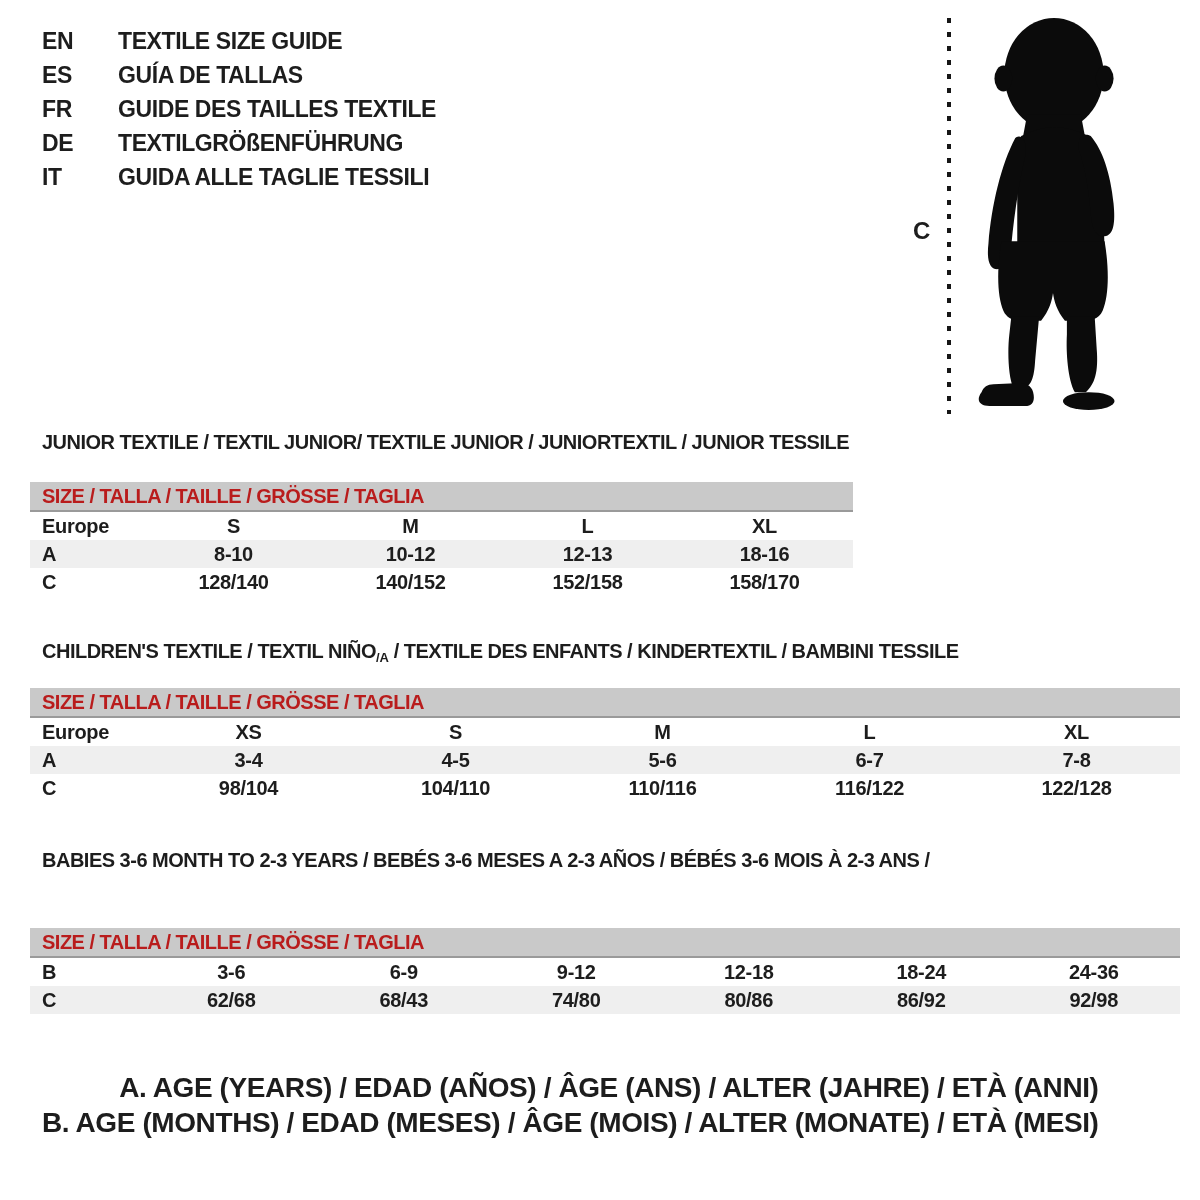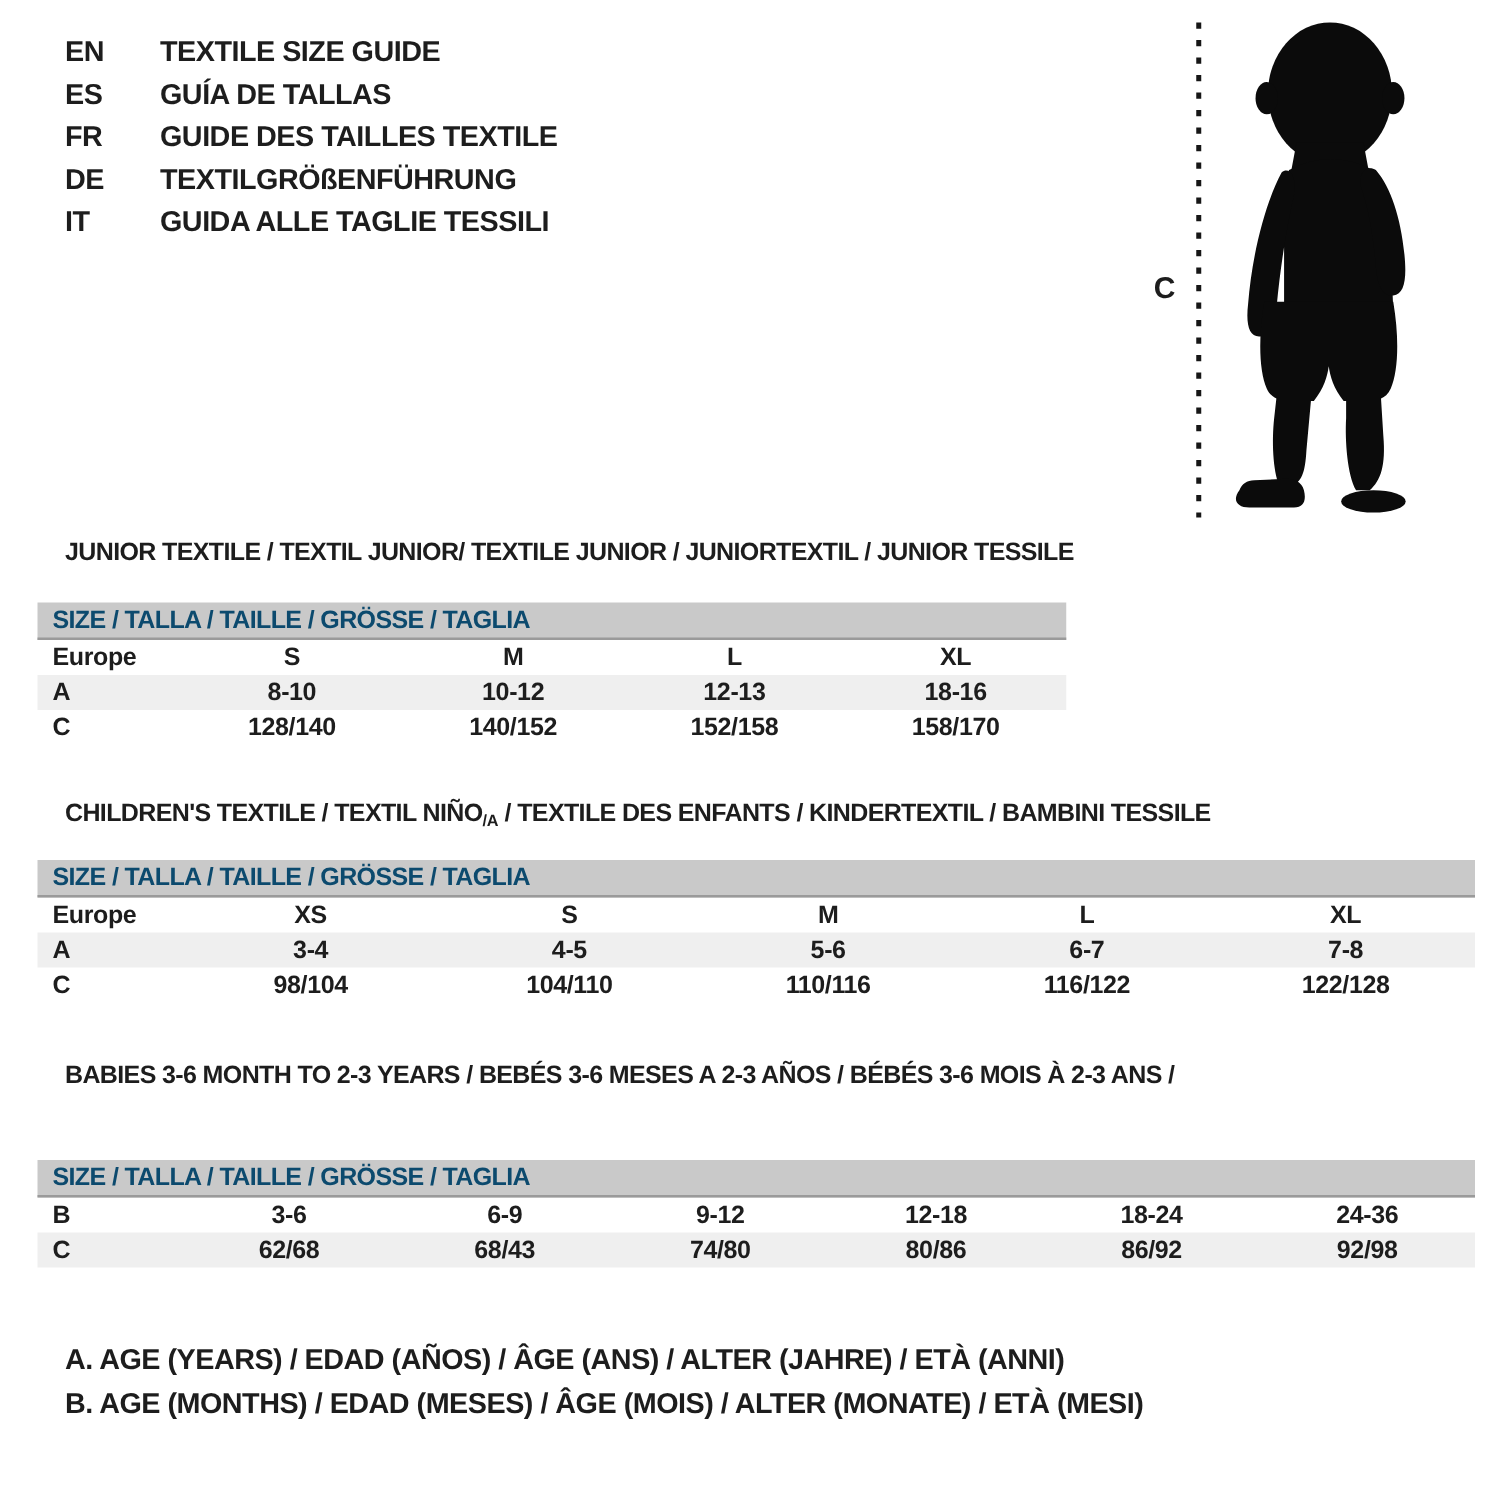--- a/index.html
+++ b/index.html
@@ -4,21 +4,21 @@
 <style>
   * { box-sizing: border-box; margin: 0; padding: 0; }
   html, body { width: 1200px; height: 1200px; background: #ffffff; }
   body {
     position: relative;
     font-family: "Liberation Sans", sans-serif;
     font-weight: bold;
     color: #1d1d1d;
     overflow: hidden;
   }
-  .abs { position: absolute; margin-left: 10px; }
+  .abs { position: absolute; }
 
   
   .lang-block { left: 42px; top: 24px; }
   .lang-row { display: flex; align-items: center; height: 34px; font-size: 23px; letter-spacing: -0.4px; }
   .lang-code { width: 76px; }
 
   
   .figure { left: 905px; top: 12px; width: 290px; height: 412px; }
   .measure-line { position: absolute; left: 40px; top: 4px; }
   .measure-label { position: absolute; left: 8px; top: 205px; font-size: 24px; }
@@ -26,30 +26,30 @@
 
   
   .heading { font-size: 20px; letter-spacing: -0.5px; white-space: nowrap; text-align: right; }
   .heading-multi { line-height: 35px; }
   .sub { font-size: 13px; vertical-align: -4px; letter-spacing: -0.2px; }
 
   
   .size-table { position: absolute; }
   .size-bar {
     height: 30px; background: #c9c9c9; border-bottom: 2px solid #9a9a9a;
-    color: #0c4a6e; font-size: 20px; line-height: 28px; padding-left: 12px;
+    color: #b91c1c; font-size: 20px; line-height: 28px; padding-left: 12px;
     letter-spacing: -0.5px;
   }
   .trow { display: flex; align-items: center; height: 28px; font-size: 20px; letter-spacing: -0.3px; }
   .trow.alt { background: #efefef; }
   .cell { flex: 1; text-align: center; }
   .cell.lbl { flex: 0 0 115px; text-align: left; padding-left: 12px; }
 
   
-  .legend { line-height: 35px; font-size: 23px; letter-spacing: -0.4px; }
+  .legend { line-height: 35px; font-size: 28px; letter-spacing: -0.4px; text-align: right; }
 </style>
 </head>
 <body>
 
 <div class="abs lang-block">
   <div class="lang-row">
     <span class="lang-code">EN</span>
     <span class="lang-label">TEXTILE SIZE GUIDE</span>
   </div>
   <div class="lang-row">

